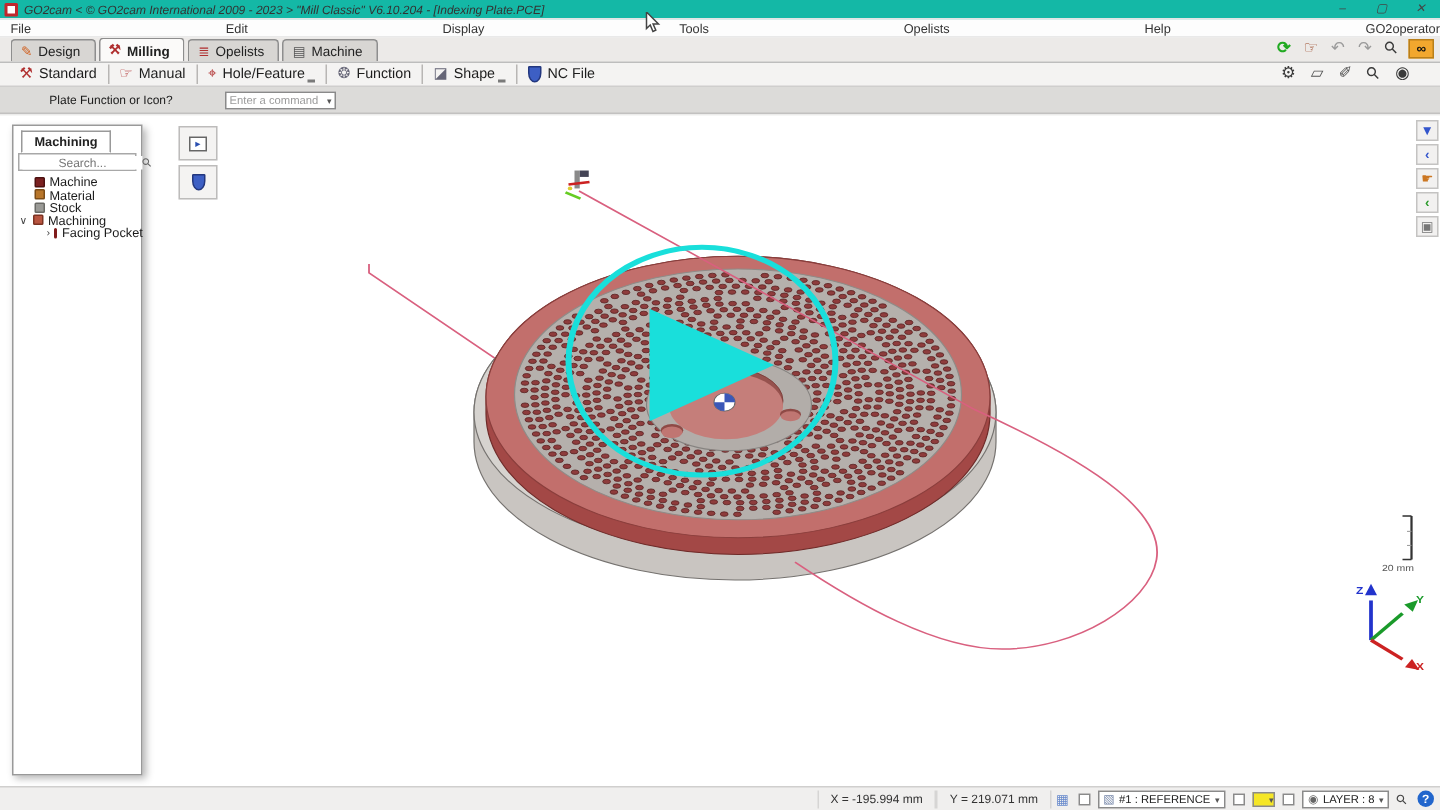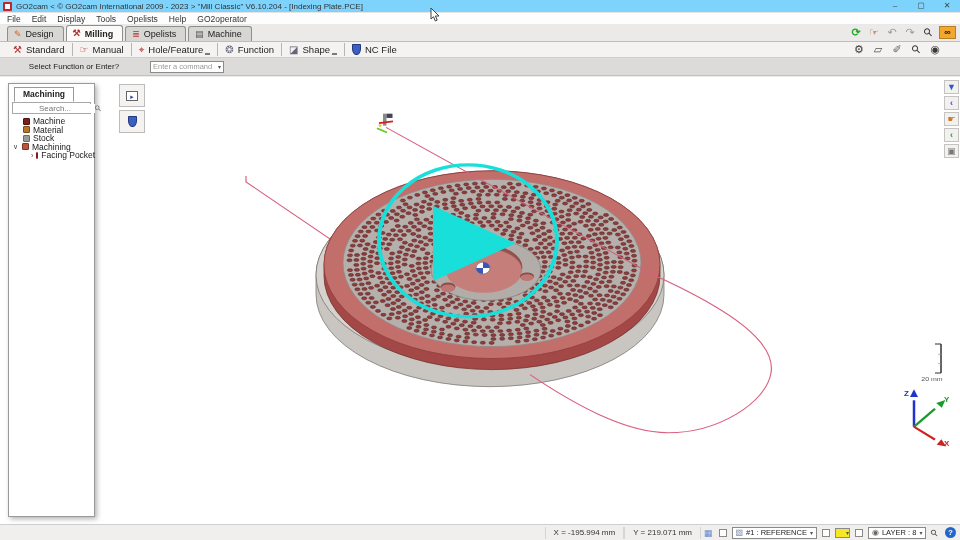--- a/index.html
+++ b/index.html
@@ -1,27 +1,27 @@
 <!DOCTYPE html>
 <html><head>
 <meta charset="utf-8">
 <style>
   * { margin:0; padding:0; box-sizing:border-box; }
   html,body { width:960px; height:540px; overflow:hidden; }
   body { font-family:"Liberation Sans", sans-serif; background:#ececeb; position:relative; font-size:9px; color:#222; }
 
   
-  .titlebar { height:13px; background:#7dd3fc; display:flex; align-items:center; border-bottom:1px solid #e4e4e4; }
+  .titlebar { height:13px; background:#14b8a6; display:flex; align-items:center; border-bottom:1px solid #e4e4e4;font-style:italic; }
   .app-icon { width:9px; height:9px; margin:0 4px 0 3px; background:#fff; border:2px solid #c0272d; border-radius:1px; display:inline-block; }
   .title-text { font-size:8px; color:#333; white-space:nowrap; flex:1; }
   .winbtns { display:flex; gap:0; }
   .winbtn { width:26px; height:12px; text-align:center; font-size:8px; color:#444; line-height:12px; }
 
   
-  .menubar { height:12px; background:#fdfdfd; display:flex; align-items:center; gap:11px; padding-left:7px; border-bottom:1px solid #e9e9e9; }
+  .menubar { height:12px; background:#fdfdfd; display:flex; align-items:center; gap:11px; padding-left:7px; border-bottom:1px solid #e9e9e9;justify-content:space-between; }
   .menu-item { font-size:8.5px; color:#333; }
 
   
   .header { background:#eceae8; position:relative; }
   .tabrow { height:16px; display:flex; align-items:flex-end; padding-left:7px; gap:2px; position:relative; }
   .tab { display:flex; align-items:center; gap:4px; padding:2px 9px 2px 6px; background:#d8d6d3; border:1px solid #8e8e8e; border-bottom:none; border-radius:3px 3px 0 0; font-size:9px; color:#222; height:15px; }
   .tab.active { background:#fbfaf9; font-weight:bold; height:16px; }
   .tab .ticon { font-size:9px; line-height:9px; }
   .ribbon { height:17px; background:#f4f3f2; border-top:1px solid #bdbdbd; border-bottom:1px solid #cfcecd; display:flex; align-items:center; padding-left:6px; position:relative; }
   .rbtn { display:flex; align-items:center; gap:4px; padding:0 7px; font-size:9.5px; color:#1d1d1d; height:15px; position:relative; }
@@ -176,21 +176,21 @@
       <div class="cluster2">
         <span class="hicon">⚙</span>
         <span class="hicon" style="color:#555">▱</span>
         <span class="hicon" style="color:#555">✐</span>
         <span class="hicon"><span class="mag">⚲</span></span>
         <span class="hicon">◉</span>
       </div>
     </div>
 
     <div class="cmdrow">
-      <span class="cmd-label">Select Function or Enter?</span>
+      <span class="cmd-label">Plate Function or Icon?</span>
       <div class="cmd-combo">
         <span class="val">Enter a command</span>
         <span class="combo-arrow">▾</span>
       </div>
     </div>
   </div>
 
   <div class="viewport">
     <svg id="scene-svg" width="960" height="447" viewBox="0 77 960 524" preserveAspectRatio="none">
         <path d="M246,193 L246,200 L530,426" fill="none" stroke="#d9607f" stroke-width="1.2"></path>

